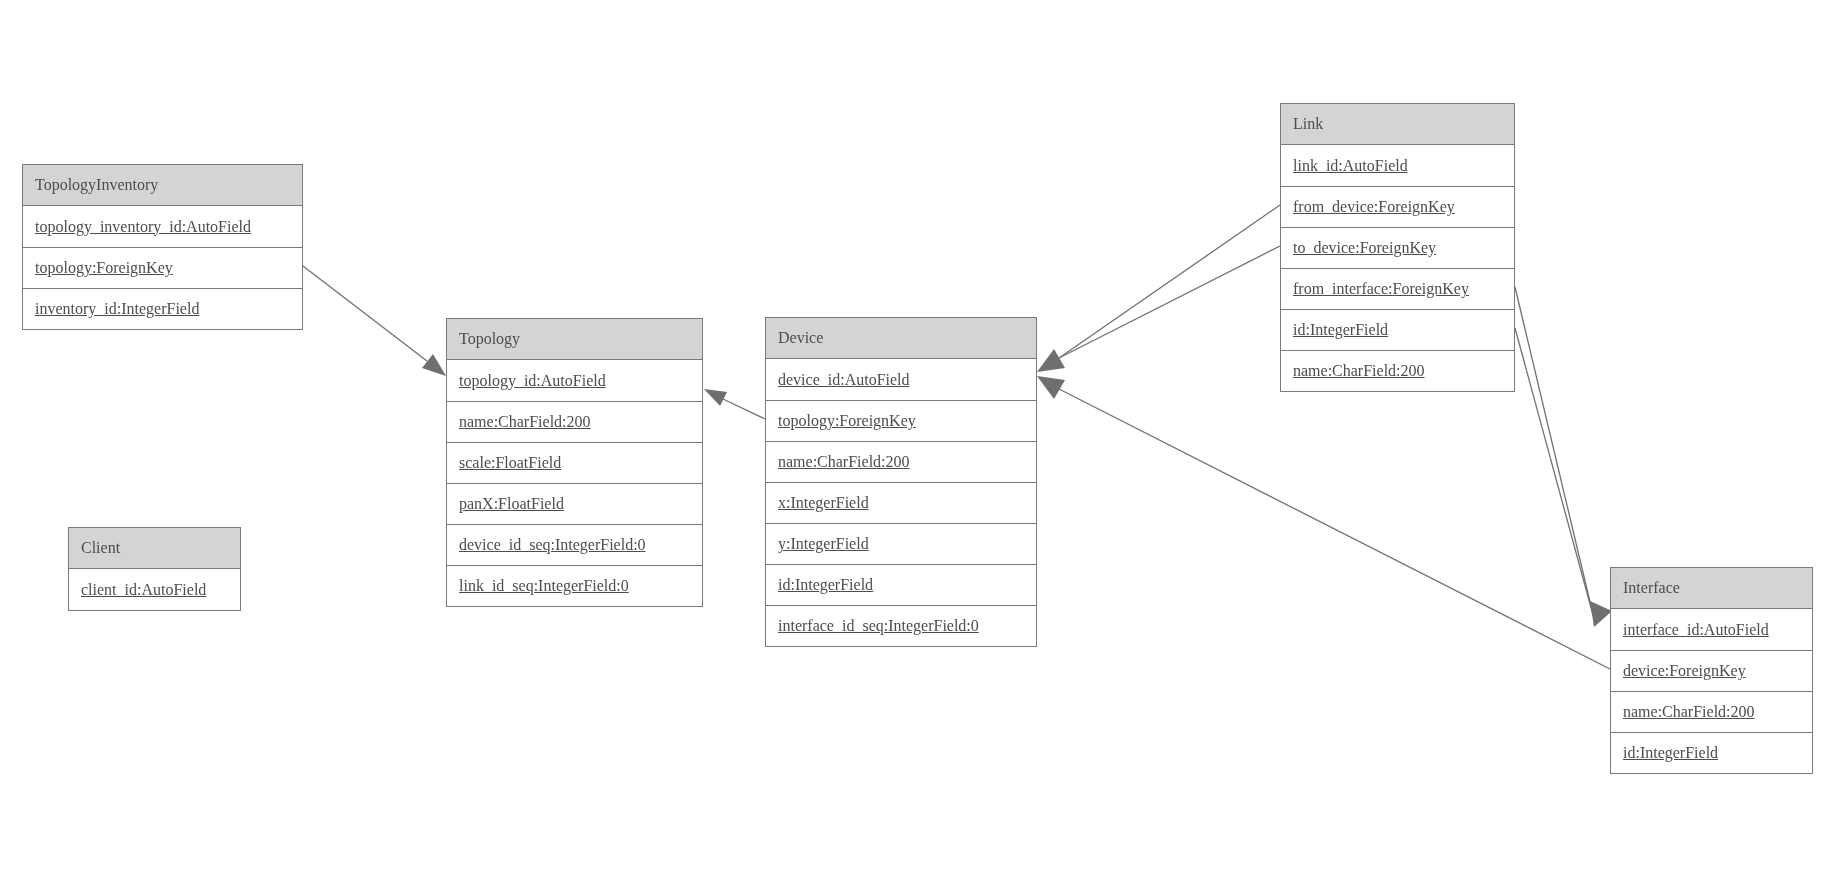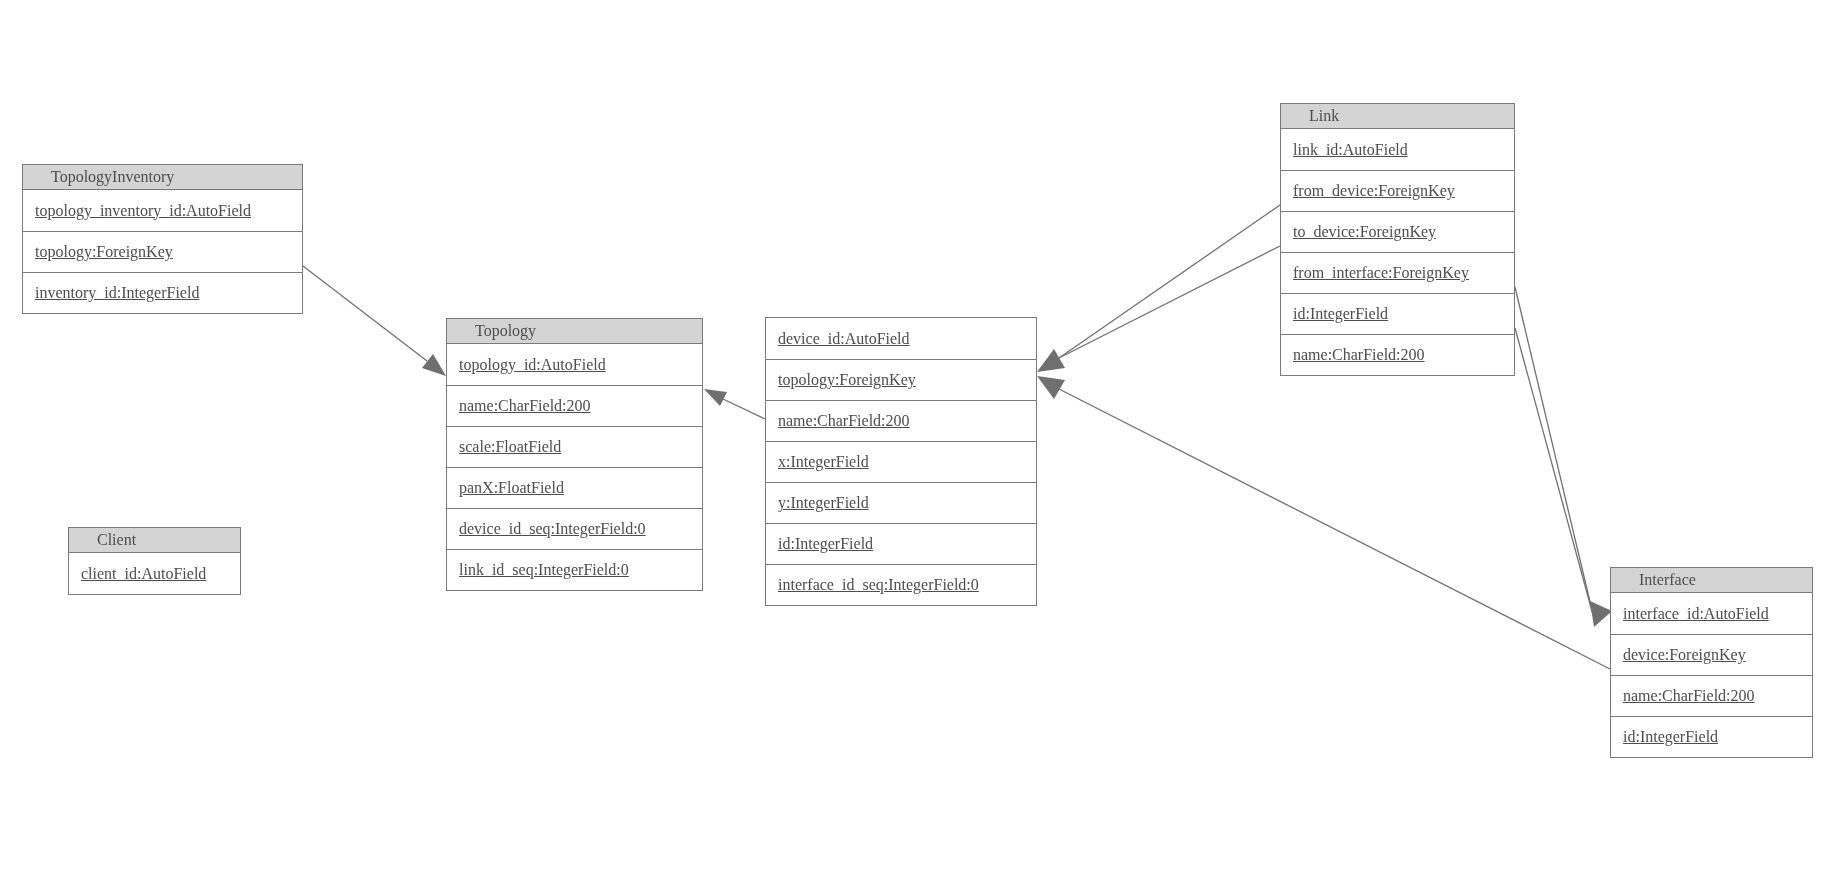--- a/index.html
+++ b/index.html
@@ -25,26 +25,26 @@
   }
   .entity {
     position: absolute;
     background: #ffffff;
     border: 1.5px solid #7a7a7a;
     box-sizing: border-box;
     color: #4d4d4d;
     font-size: 16px;
   }
   .entity-header {
-    height: 25px;
+    height: 41px;
     box-sizing: border-box;
     background: #d4d4d4;
     display: flex;
     align-items: center;
-    padding-left: 28px;
+    padding-left: 12px;
     border-bottom: 1.5px solid #7a7a7a;
   }
   .entity-row {
     height: 41px;
     box-sizing: border-box;
     display: flex;
     align-items: center;
     padding-left: 12px;
     background: #ffffff;
     text-decoration: underline;
@@ -99,20 +99,21 @@
   </div>
 
   <div class="entity" style="left:68px; top:527px; width:173px">
     <div class="entity-header">Client</div>
     <div>
         <div class="entity-row">client_id:AutoField</div>
       </div>
   </div>
 
   <div class="entity" style="left:765px; top:317px; width:272px">
+    <div class="entity-header">Device</div>
     <div>
         <div class="entity-row">device_id:AutoField</div>
         <div class="entity-row">topology:ForeignKey</div>
         <div class="entity-row">name:CharField:200</div>
         <div class="entity-row">x:IntegerField</div>
         <div class="entity-row">y:IntegerField</div>
         <div class="entity-row">id:IntegerField</div>
         <div class="entity-row">interface_id_seq:IntegerField:0</div>
       </div>
   </div>

